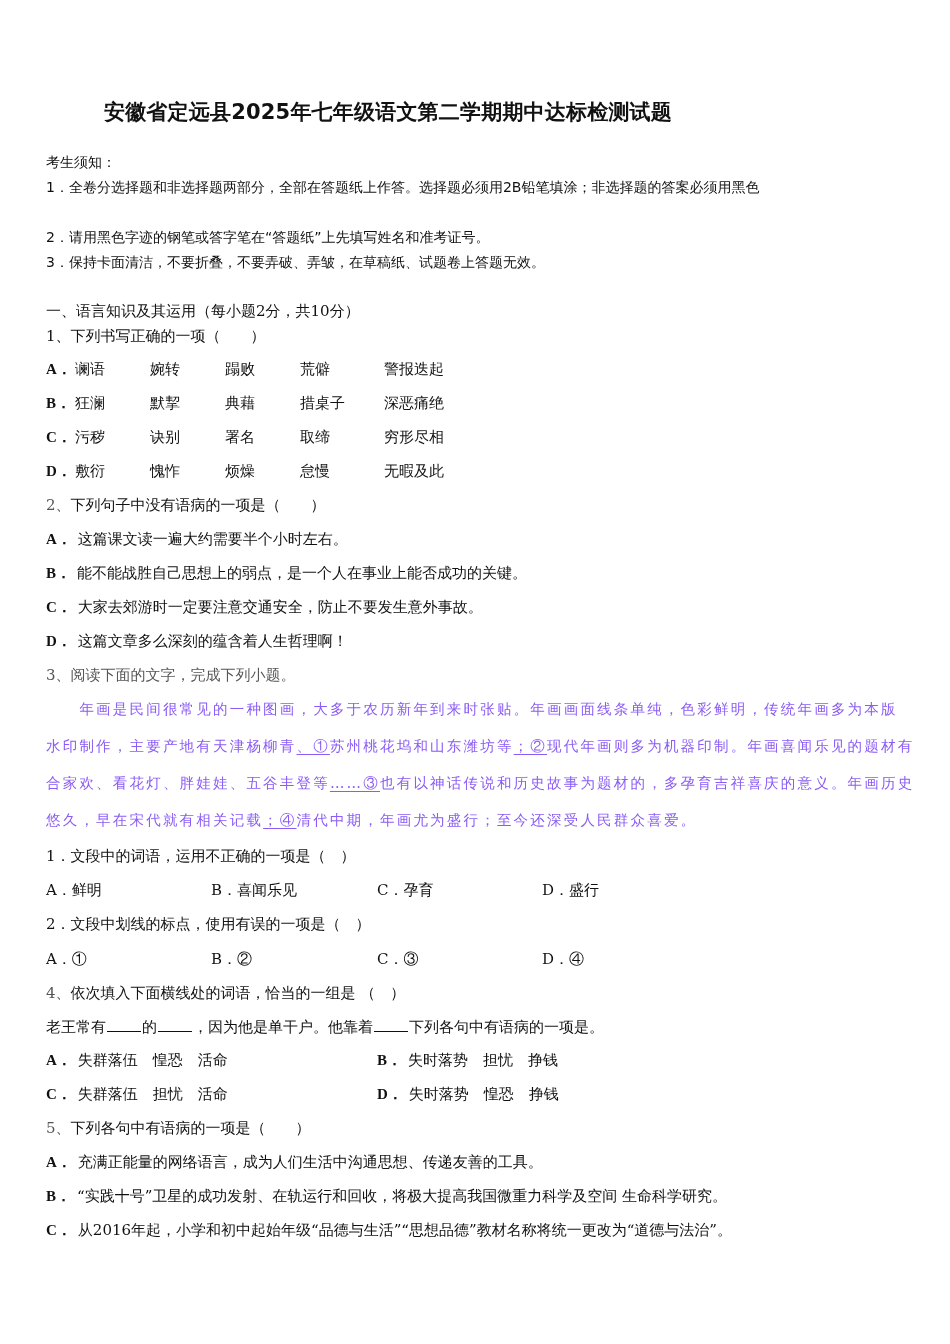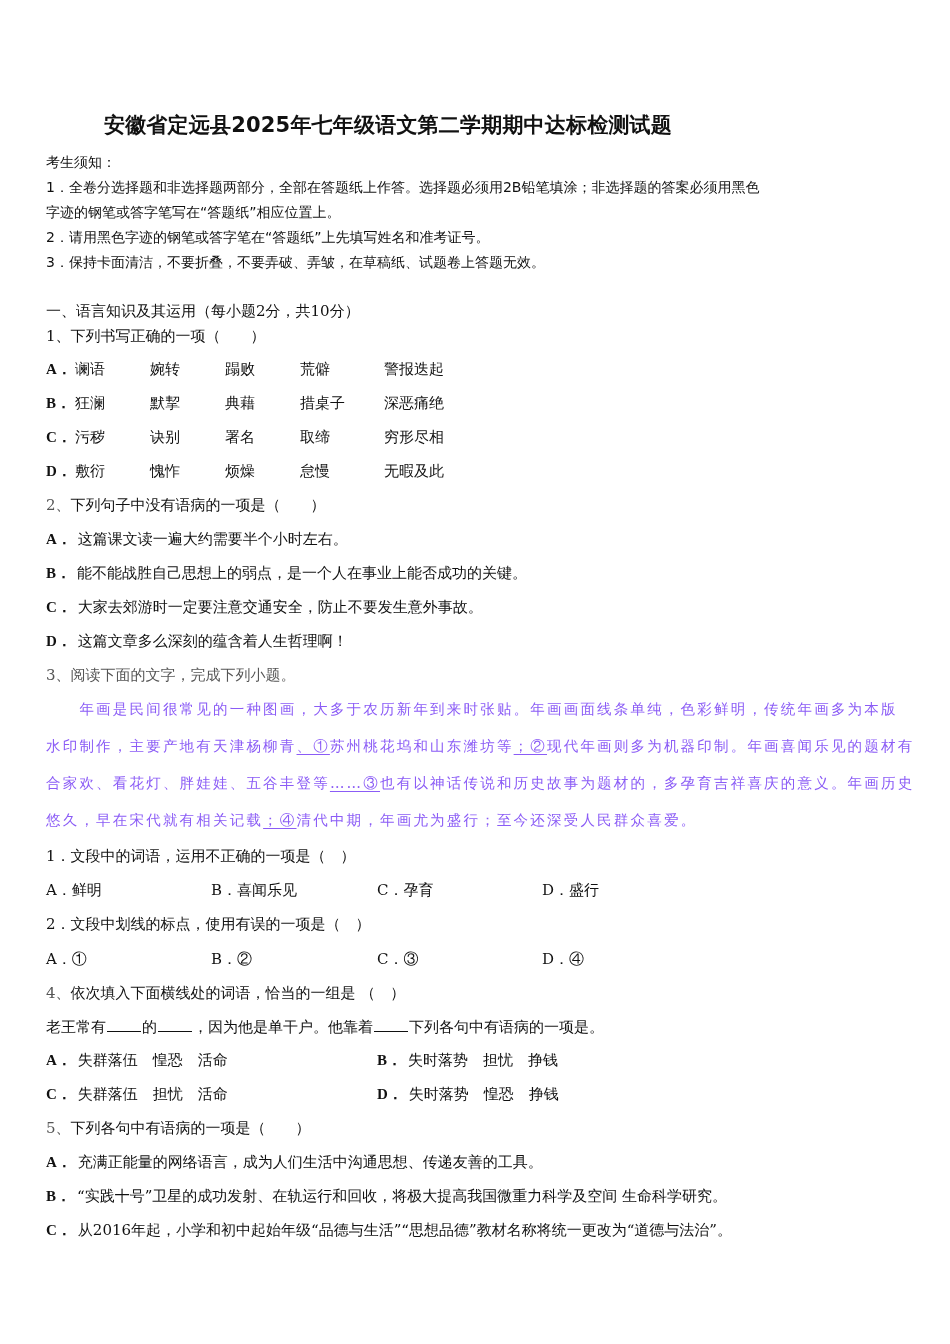--- a/index.html
+++ b/index.html
@@ -1,37 +1,36 @@
 <!DOCTYPE html>
 <html><head>
 <meta charset="utf-8">
 <style>
   html, body { margin: 0; padding: 0; background: #ffffff; }
   body { width: 950px; height: 1344px; position: relative; overflow: hidden; color: #111; font-family: "DejaVu Serif", "Liberation Serif", serif; }
   .page { position: absolute; left: 0; top: 0; width: 950px; height: 1344px; }
-  .title { position: absolute; left: 0; width: 776px; top: 111px; text-align: center; font-family: "DejaVu Sans", "Liberation Sans", sans-serif; font-weight: bold; font-size: 21px; letter-spacing: 0.2px; }
+  .title { position: absolute; left: 0; width: 776px; top: 98px; text-align: center; font-family: "DejaVu Sans", "Liberation Sans", sans-serif; font-weight: bold; font-size: 21px; letter-spacing: 0.2px; }
   .line { position: absolute; left: 46px; white-space: nowrap; font-size: 15px; line-height: 20px; }
   .sans { font-family: "DejaVu Sans", "Liberation Sans", sans-serif; font-size: 14px; }
   .gray { color: #555; }
   .opt { position: absolute; white-space: nowrap; font-size: 15px; line-height: 20px; }
   .lbl { font-weight: bold; font-family: "Liberation Serif", serif; margin-right: 6px; }
   .passage { position: absolute; left: 46px; width: 860px; font-size: 14.5px; line-height: 20px; letter-spacing: 2.2px; color: #8b5cf6; white-space: nowrap; }
   .ul { text-decoration: underline; text-underline-offset: 3px; }
   .blank { display: inline-block; width: 34px; border-bottom: 1.5px solid #111; height: 14px; margin: 0 1px; }
 </style>
 </head>
 <body>
 
 <div class="page">
 
   <div class="title">安徽省定远县2025年七年级语文第二学期期中达标检测试题</div>
 
   <div class="line sans" style="top:152px">考生须知：</div>
   <div class="line sans" style="top:177px">1．全卷分选择题和非选择题两部分，全部在答题纸上作答。选择题必须用2B铅笔填涂；非选择题的答案必须用黑色</div>
-  <div class="line sans" style="top:202px">字迹的钢笔或答字笔写在“答题纸”相应位置上。</div>
   <div class="line sans" style="top:227px">2．请用黑色字迹的钢笔或答字笔在“答题纸”上先填写姓名和准考证号。</div>
   <div class="line sans" style="top:252px">3．保持卡面清洁，不要折叠，不要弄破、弄皱，在草稿纸、试题卷上答题无效。</div>
 
   <div class="line" style="top:301px">一、语言知识及其运用（每小题2分，共10分）</div>
 
   <div class="line" style="top:326px">1、下列书写正确的一项（　　）</div>
 
   <div>
     <span class="opt lbl" style="left:46px;top:359px">A．</span>
     <span class="opt" style="left:75px;top:359px">谰语</span>

